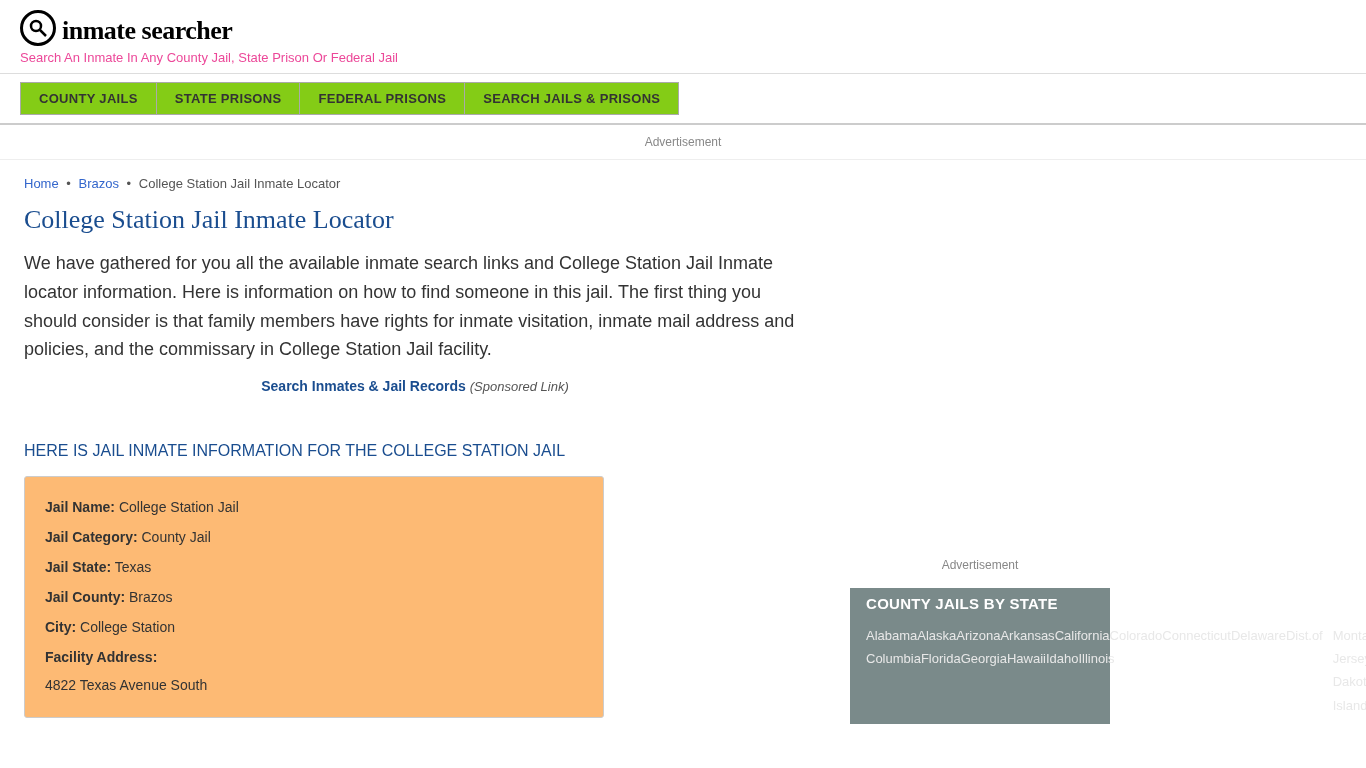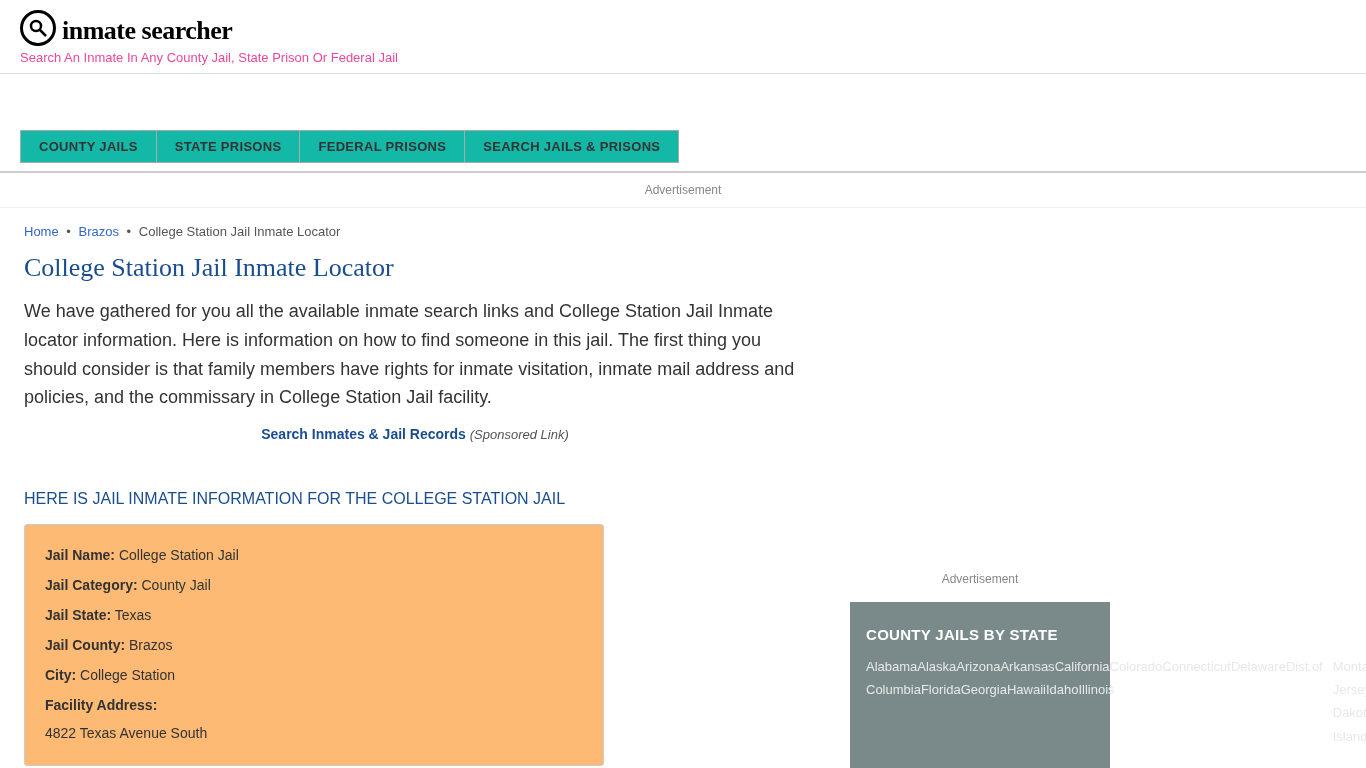--- a/index.html
+++ b/index.html
@@ -10,28 +10,27 @@
     #logo-area { display: flex; align-items: flex-end; gap: 6px; margin-bottom: 4px; }
     #logo-icon { width: 36px; height: 36px; border: 3px solid #000; border-radius: 50%; display: flex; align-items: center; justify-content: center; font-size: 16px; font-weight: bold; }
     #logo-text { font-family: Georgia, serif; font-size: 26px; font-weight: bold; color: #000; letter-spacing: -0.5px; }
     #tagline { font-size: 13px; color: #ec4899; margin-left: 0; }
 
     
     #nav { display: flex; gap: 0; padding: 8px 20px; border-bottom: 2px solid #ccc; }
     .nav-btn {
       padding: 8px 18px;
       border: 1px solid #aaa;
-      background: #14b8a6;
+      background: #84cc16;
       font-size: 13px;
       font-weight: bold;
       color: #333;
       cursor: pointer;
       letter-spacing: 0.3px;
       text-transform: uppercase;
-      margin-top: 48px;
     }
     .nav-btn + .nav-btn { border-left: none; }
 
     
     #ad-bar { text-align: center; padding: 10px; font-size: 12px; color: #888; border-bottom: 1px solid #eee; }
 
     
     #content-wrapper { display: flex; padding: 0; align-items: flex-end; }
     #main-content { flex: 1; padding: 16px 24px; max-width: 830px; }
     #sidebar { width: 300px; min-width: 290px; padding: 10px 20px; }
@@ -55,21 +54,21 @@
     
     #section-heading { font-size: 16px; font-weight: normal; color: #1a4d8f; margin-bottom: 16px; text-transform: uppercase; margin-top: 48px; }
 
     
     #info-box { border: 1px solid #ccc; background: #fdba74; padding: 16px 20px; border-radius: 3px; font-size: 14px; line-height: 2; max-width: 580px; }
     .info-row { margin-bottom: 2px; }
     .info-label { font-weight: bold; }
 
     
     #sidebar-ad { text-align: center; font-size: 12px; color: #888; margin-bottom: 16px; margin-top: 10px; }
-    #county-jails-box { background: #7a8a8a; padding: 24px 16px; }
+    #county-jails-box { background: #7a8a8a; padding: 7px 16px; }
     #county-jails-title { font-size: 15px; font-weight: bold; color: #fff; margin-bottom: 12px; text-transform: uppercase; letter-spacing: 0.3px; }
     #states-grid { display: grid; grid-template-columns: 1fr 1fr; gap: 2px 10px; }
     .state-link { color: #e8e8e8; font-size: 13px; text-decoration: none; line-height: 1.8; cursor: pointer; }
   </style>
 </head>
 <body>
 
 <div id="header">
   <div id="logo-area">
     <div id="logo-icon">

